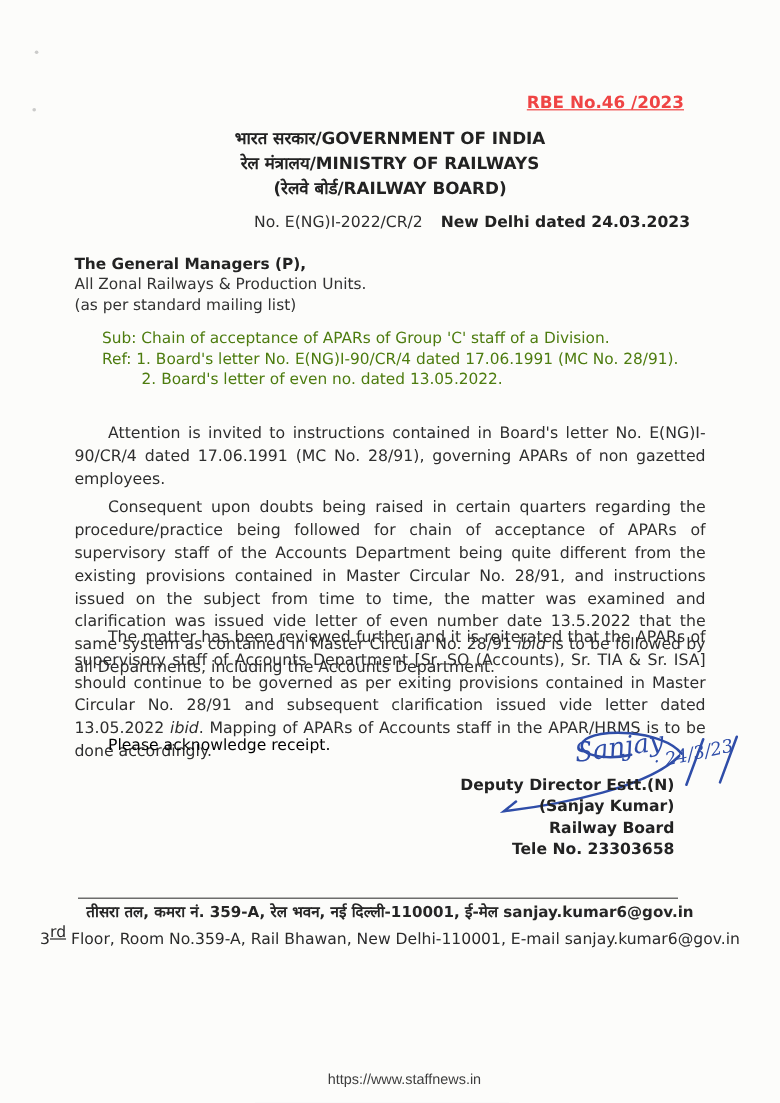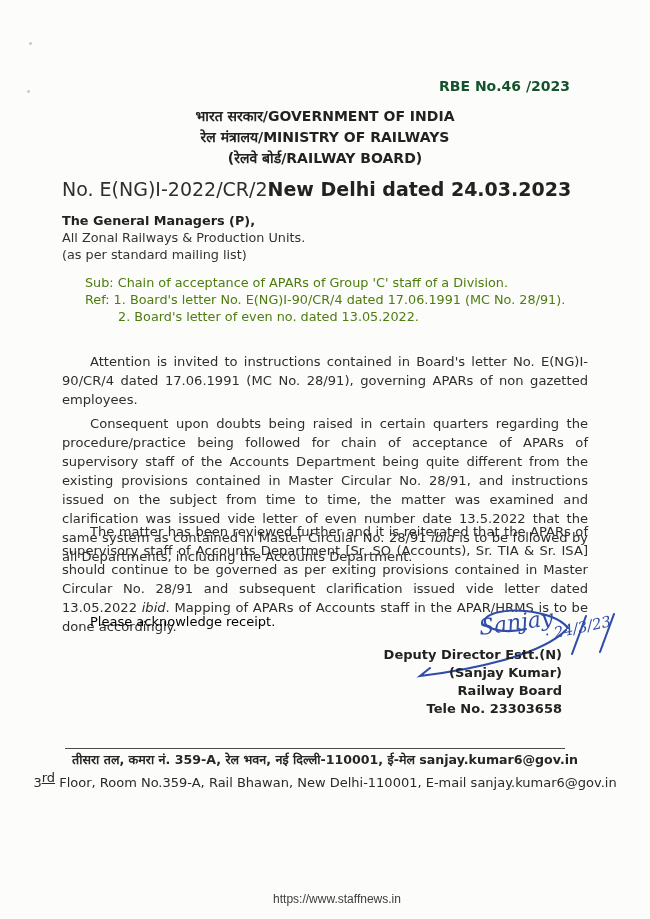--- a/index.html
+++ b/index.html
@@ -13,32 +13,34 @@
     margin:0 auto;
     background:#fcfcfa;
     color:#2e2e2e;
     overflow:hidden;
   }
   .abs{position:absolute;}
 
   .rbe{
     top:78px;right:80px;
     font-size:14px;font-weight:bold;
-    color:#14532d;
+    text-decoration:underline;
+    color:#ef4444;
   }
   .letterhead{
     top:106px;left:0;width:650px;
     text-align:center;
     font-size:14px;font-weight:bold;
     line-height:21px;color:#222;
   }
   .refrow{
     top:178px;left:62px;width:513px;
-    display:flex;justify-content:flex-start;
-    font-size:19px;
+    display:flex;justify-content:flex-end;
+    font-size:13px;
+    gap:15px;
   }
   .refrow .date{font-weight:bold;color:#222;}
   .addressee{
     top:212px;left:62px;
     font-size:12.8px;line-height:17px;color:#333;
   }
   .addressee .l1{font-weight:bold;color:#222;}
   .subblock{
     top:274px;left:85px;width:503px;
     font-size:12.8px;line-height:17px;

